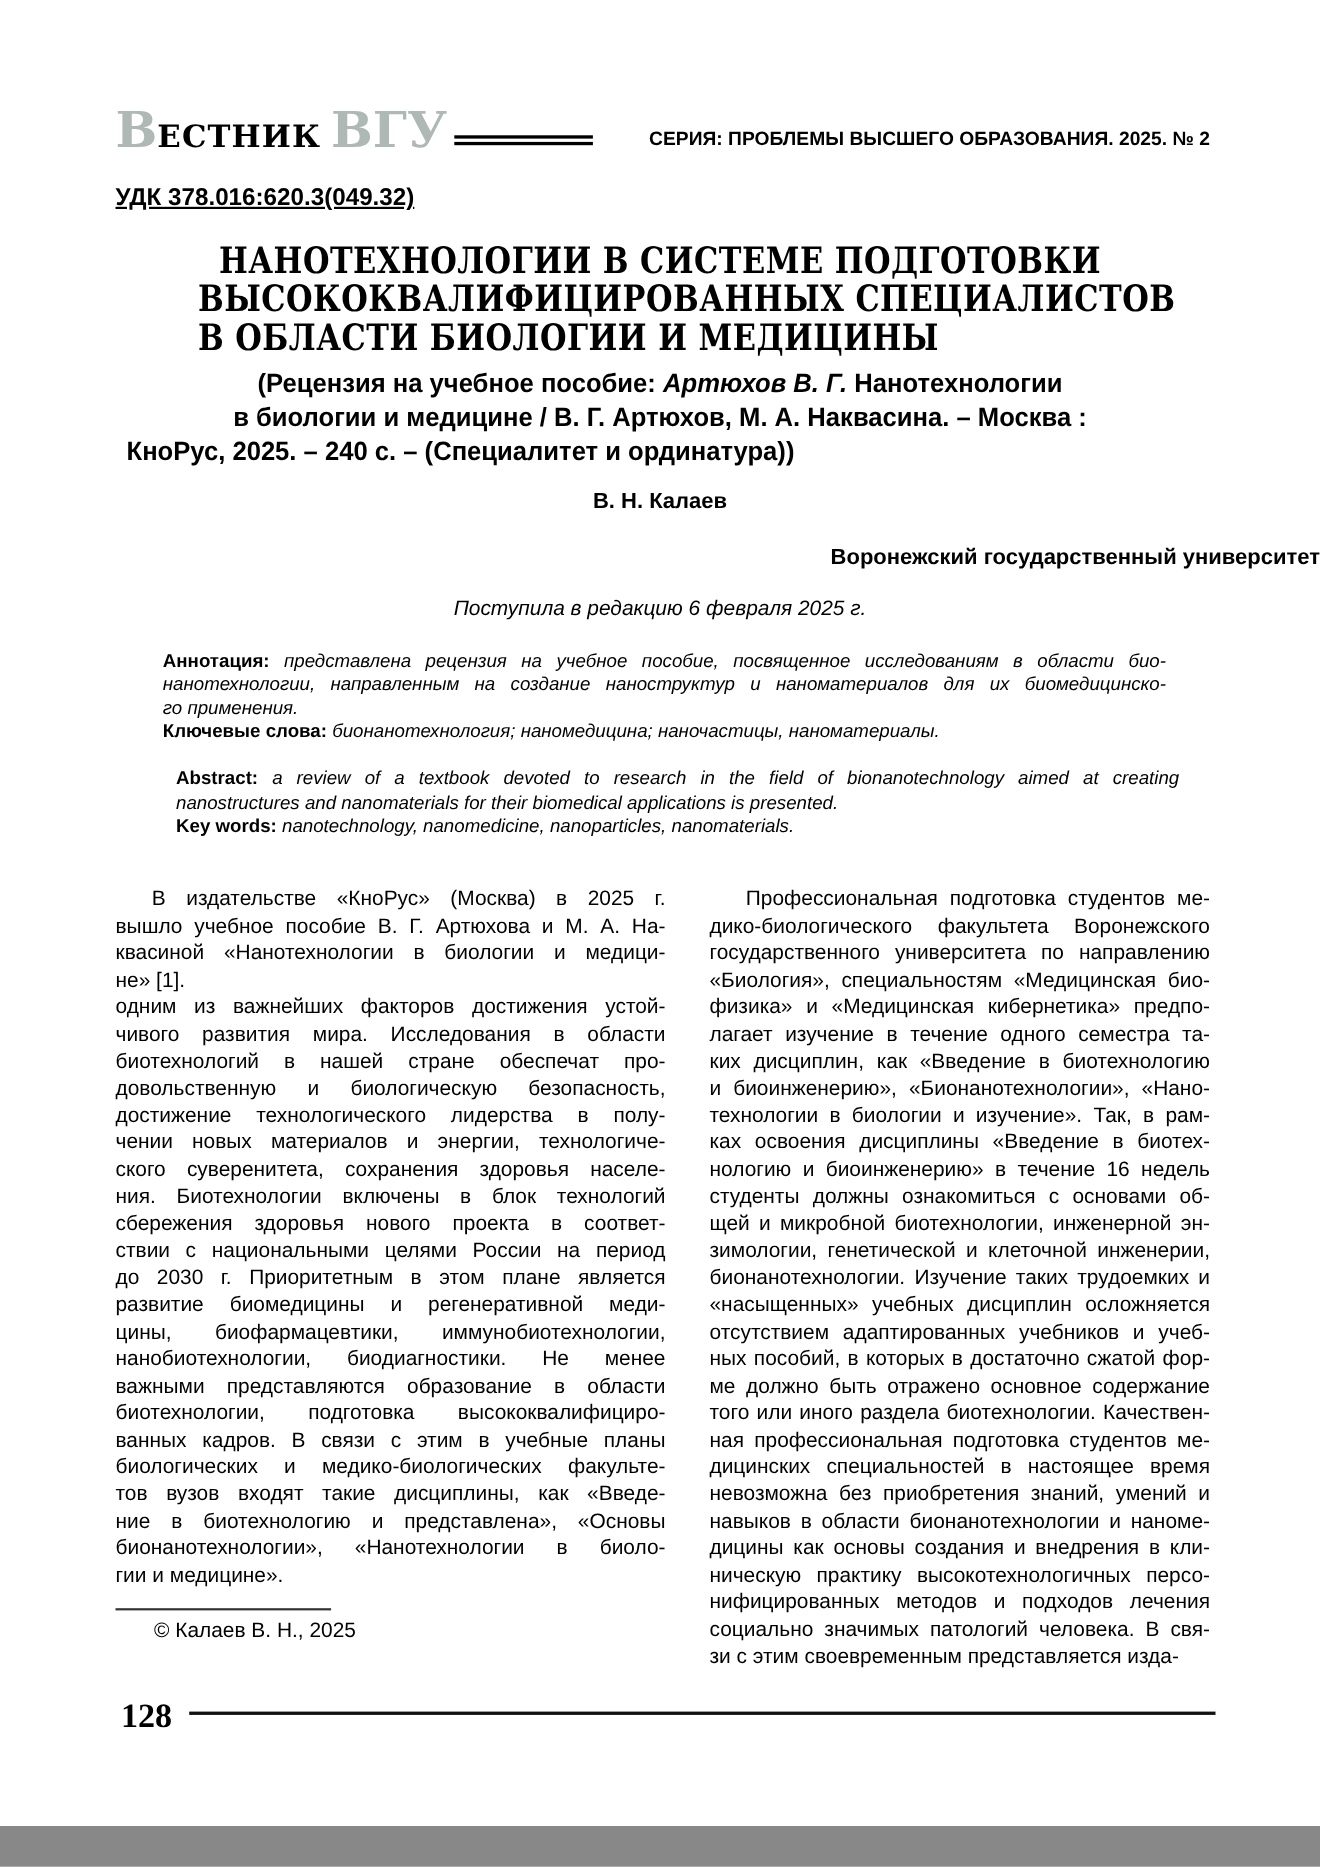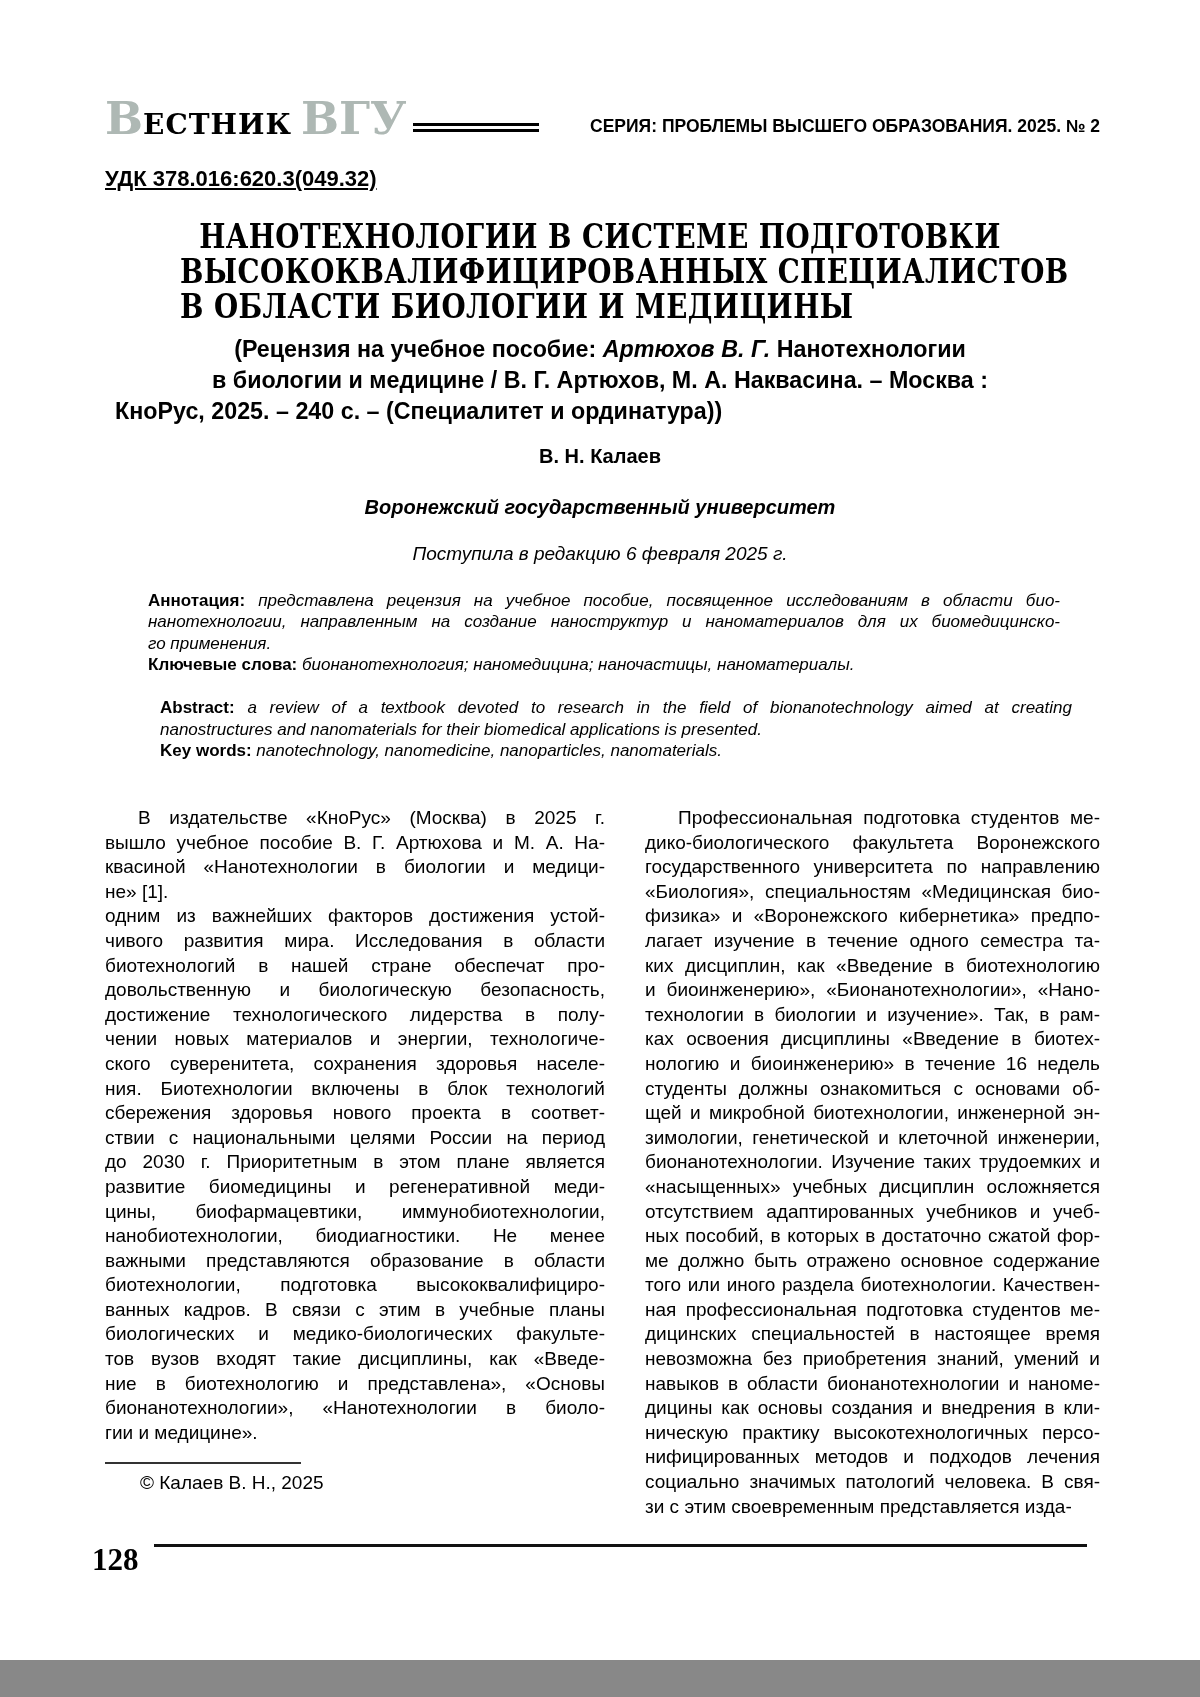--- a/index.html
+++ b/index.html
@@ -21,38 +21,38 @@
   .udc{position:absolute; top:166px; left:105px; font-weight:bold; font-size:22px;text-decoration:underline;}
   .title{position:absolute; top:219px; left:100px; width:1000px;
     font-family:"DejaVu Serif",serif; font-weight:bold; font-size:33px; line-height:35px; letter-spacing:.5px;}
   .title .tline{transform:scaleX(.84); transform-origin:50% 50%; white-space:nowrap;
     text-align:center; text-align-last:center;}
   .subtitle{position:absolute; top:333px; left:100px; width:1000px;
     font-weight:bold; font-size:24px; line-height:31px;}
   .subtitle .tline{transform:scaleX(.97); transform-origin:50% 50%; white-space:nowrap;
     text-align:center; text-align-last:center;}
   .author{position:absolute; top:445px; left:0; width:100%; text-align:center; font-weight:bold; font-size:20px;}
-  .affil{position:absolute; top:496px; left:0; width:100%; text-align:center; font-weight:bold; font-style:italic; font-size:20px;}
+  .affil{position:absolute; top:496px; left:0; width:100%; text-align:right; font-weight:bold; font-size:20px;}
   .received{position:absolute; top:543px; left:0; width:100%; text-align:center; font-style:italic; font-size:19px;}
   
   .annotation{position:absolute; top:590px; left:148px; width:912px; font-style:italic; font-size:17px; line-height:21.3px;}
   .abstract{position:absolute; top:697px; left:160px; width:912px; font-style:italic; font-size:17px; line-height:21.6px;}
   
   .tline{text-align:justify; text-align-last:justify;}
   .tline.last{text-align-last:left;}
   .tline.ind{padding-left:33px;}
   
   .colL{position:absolute; top:806px; left:105px; width:500px; font-size:19px; line-height:24.6px;}
   .colR{position:absolute; top:806px; left:645px; width:455px; font-size:19px; line-height:24.6px;}
   
   .footnote{margin-top:17px;}
   .fn-rule{width:196px; border-top:2px solid #333; margin-bottom:7px;}
   .fn-text{font-size:19px; padding-left:35px;}
   
-  .footer{position:absolute; top:1544px; left:92px; width:995px; display:flex; align-items:flex-start;}
+  .footer{position:absolute; top:1544px; left:110px; width:995px; display:flex; align-items:center;}
   .page-num{font-family:"Liberation Serif",serif; font-weight:bold; font-size:31px; line-height:1;}
   .ft-rule{flex:1 1 auto; border-bottom:3px solid #111; margin:0 0 4px 15px;}
 </style>
 </head>
 <body>
 
 <div class="page">
 
   <div class="header">
     <div class="logo">
@@ -126,21 +126,21 @@
       <div class="fn-rule"></div>
       <div class="fn-text">© Калаев В. Н., 2025</div>
     </div>
   </div>
 
   <div class="colR">
       <div class="tline ind">Профессиональная подготовка студентов ме-</div>
       <div class="tline">дико-биологического факультета Воронежского</div>
       <div class="tline">государственного университета по направлению</div>
       <div class="tline">«Биология», специальностям «Медицинская био-</div>
-      <div class="tline">физика» и «Воронежского кибернетика» предпо-</div>
+      <div class="tline">физика» и «Медицинская кибернетика» предпо-</div>
       <div class="tline">лагает изучение в течение одного семестра та-</div>
       <div class="tline">ких дисциплин, как «Введение в биотехнологию</div>
       <div class="tline">и биоинженерию», «Бионанотехнологии», «Нано-</div>
       <div class="tline">технологии в биологии и изучение». Так, в рам-</div>
       <div class="tline">ках освоения дисциплины «Введение в биотех-</div>
       <div class="tline">нологию и биоинженерию» в течение 16 недель</div>
       <div class="tline">студенты должны ознакомиться с основами об-</div>
       <div class="tline">щей и микробной биотехнологии, инженерной эн-</div>
       <div class="tline">зимологии, генетической и клеточной инженерии,</div>
       <div class="tline">бионанотехнологии. Изучение таких трудоемких и</div>

